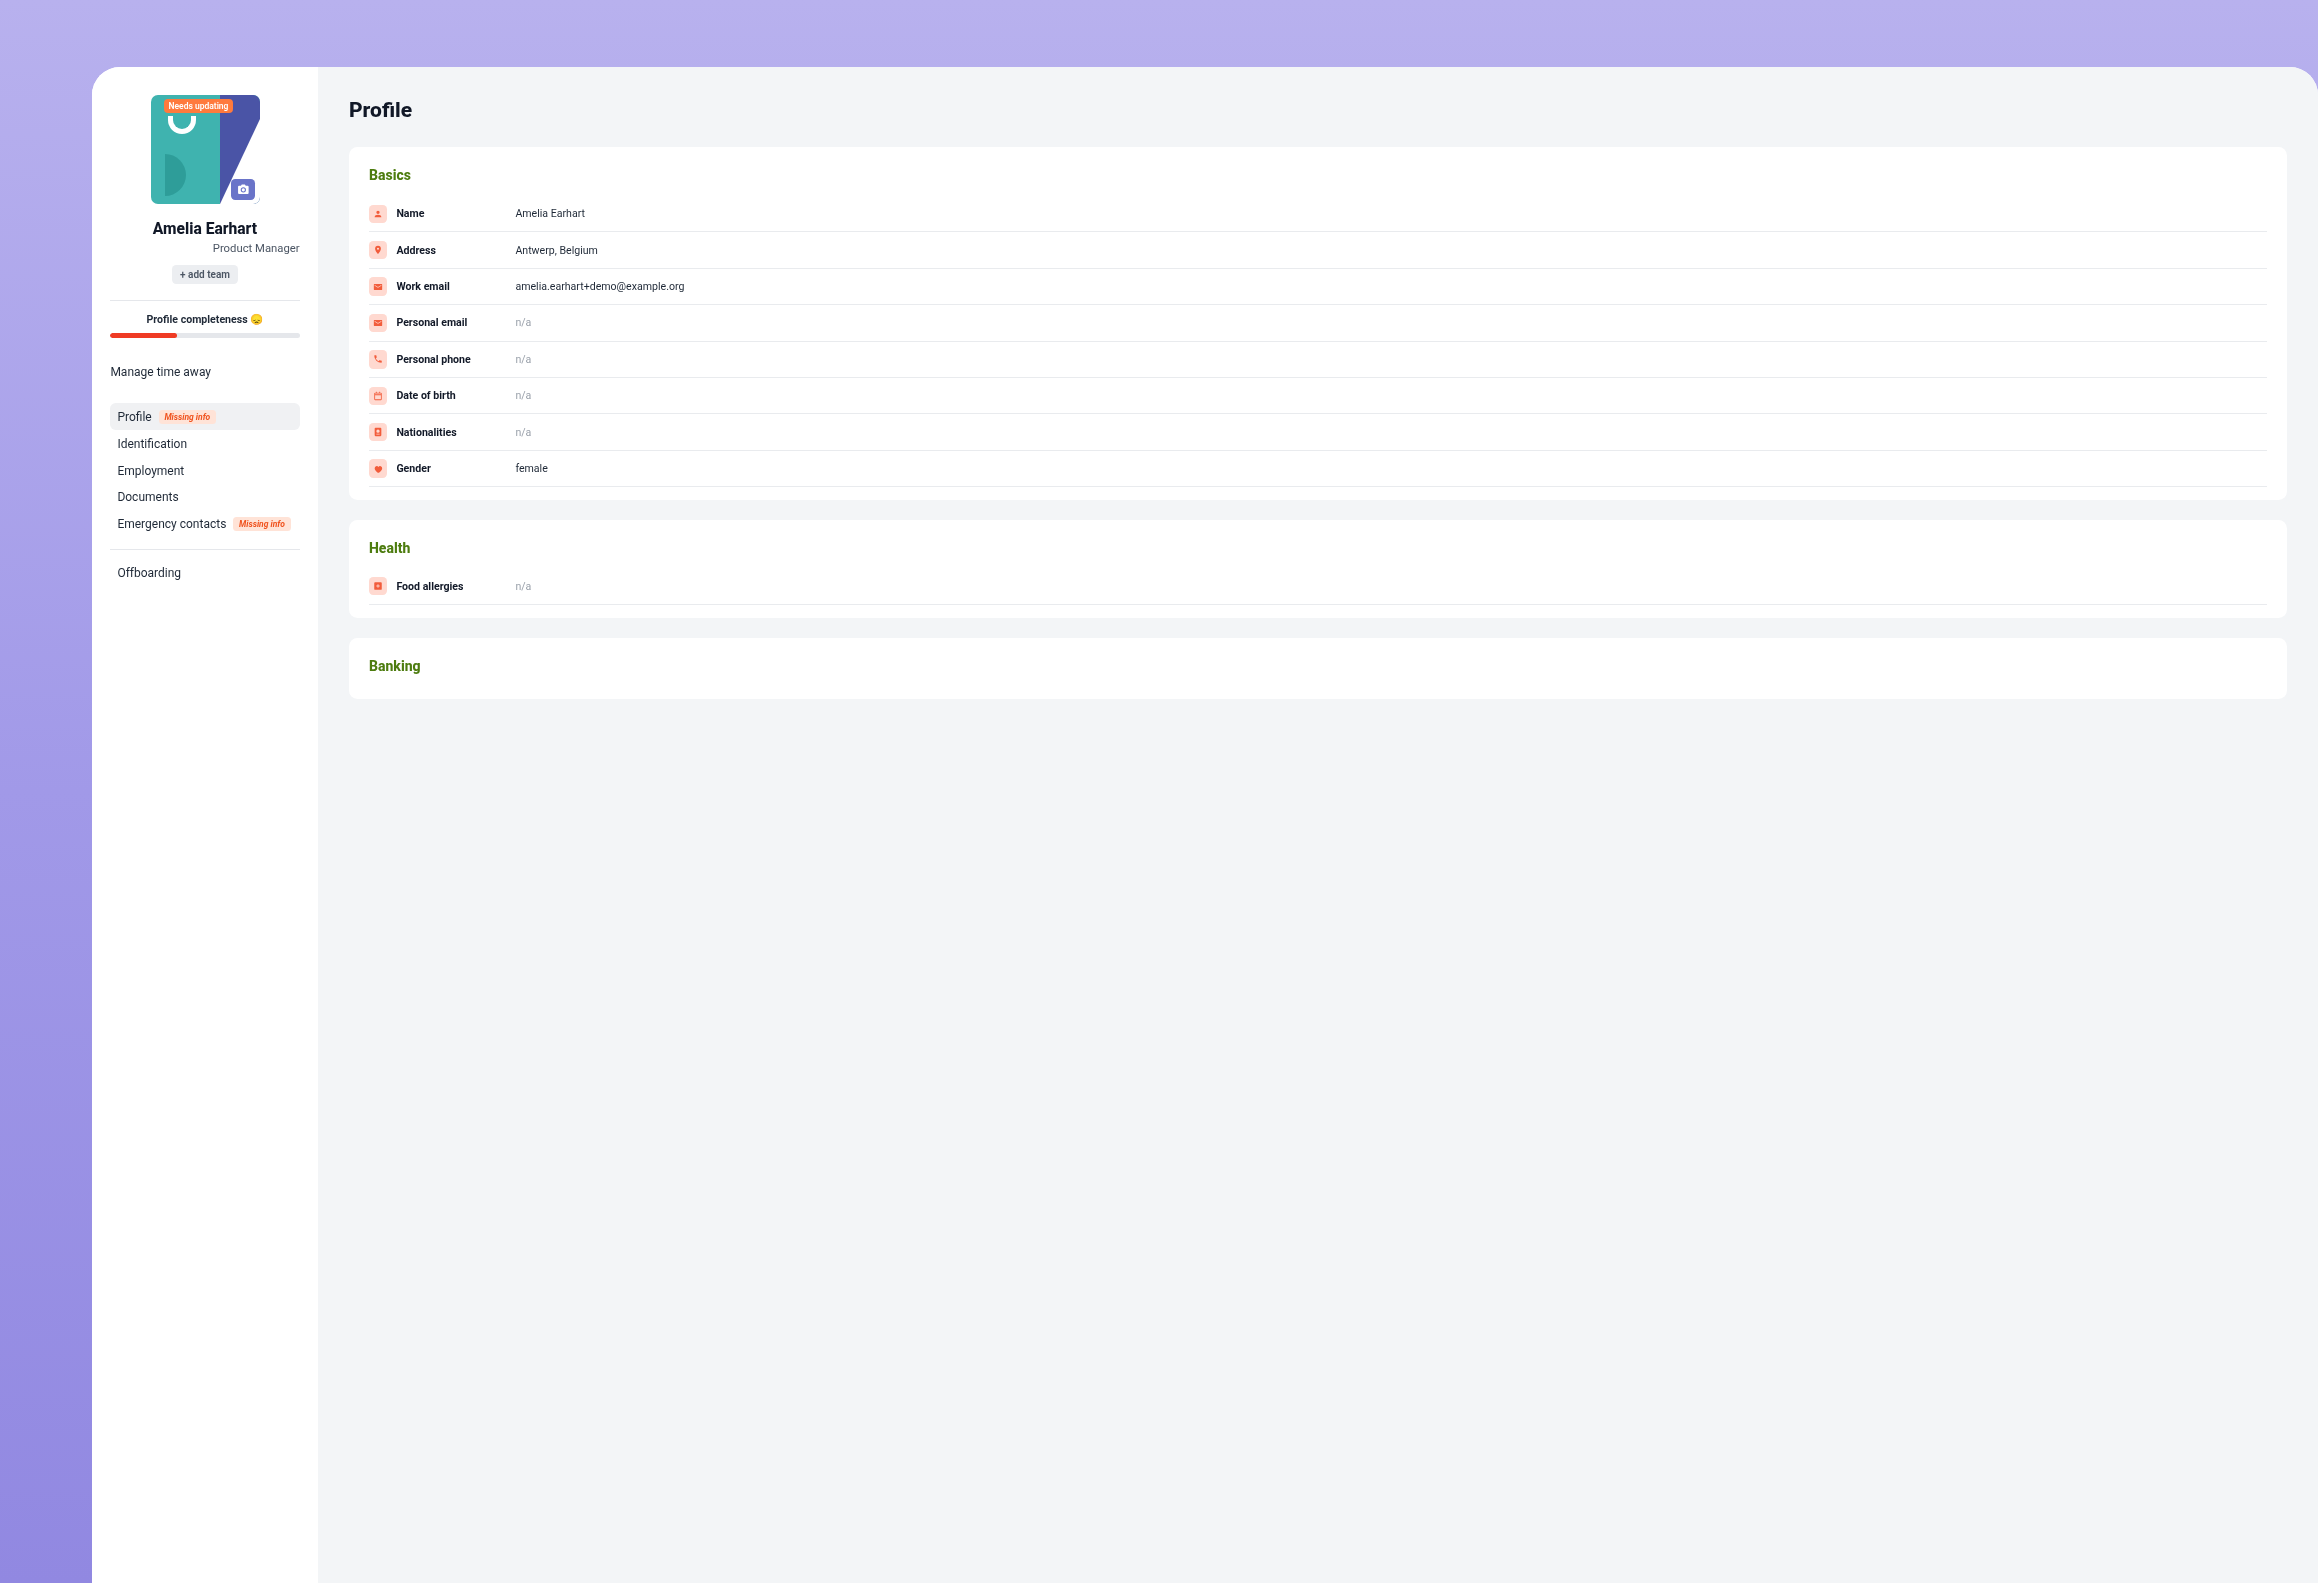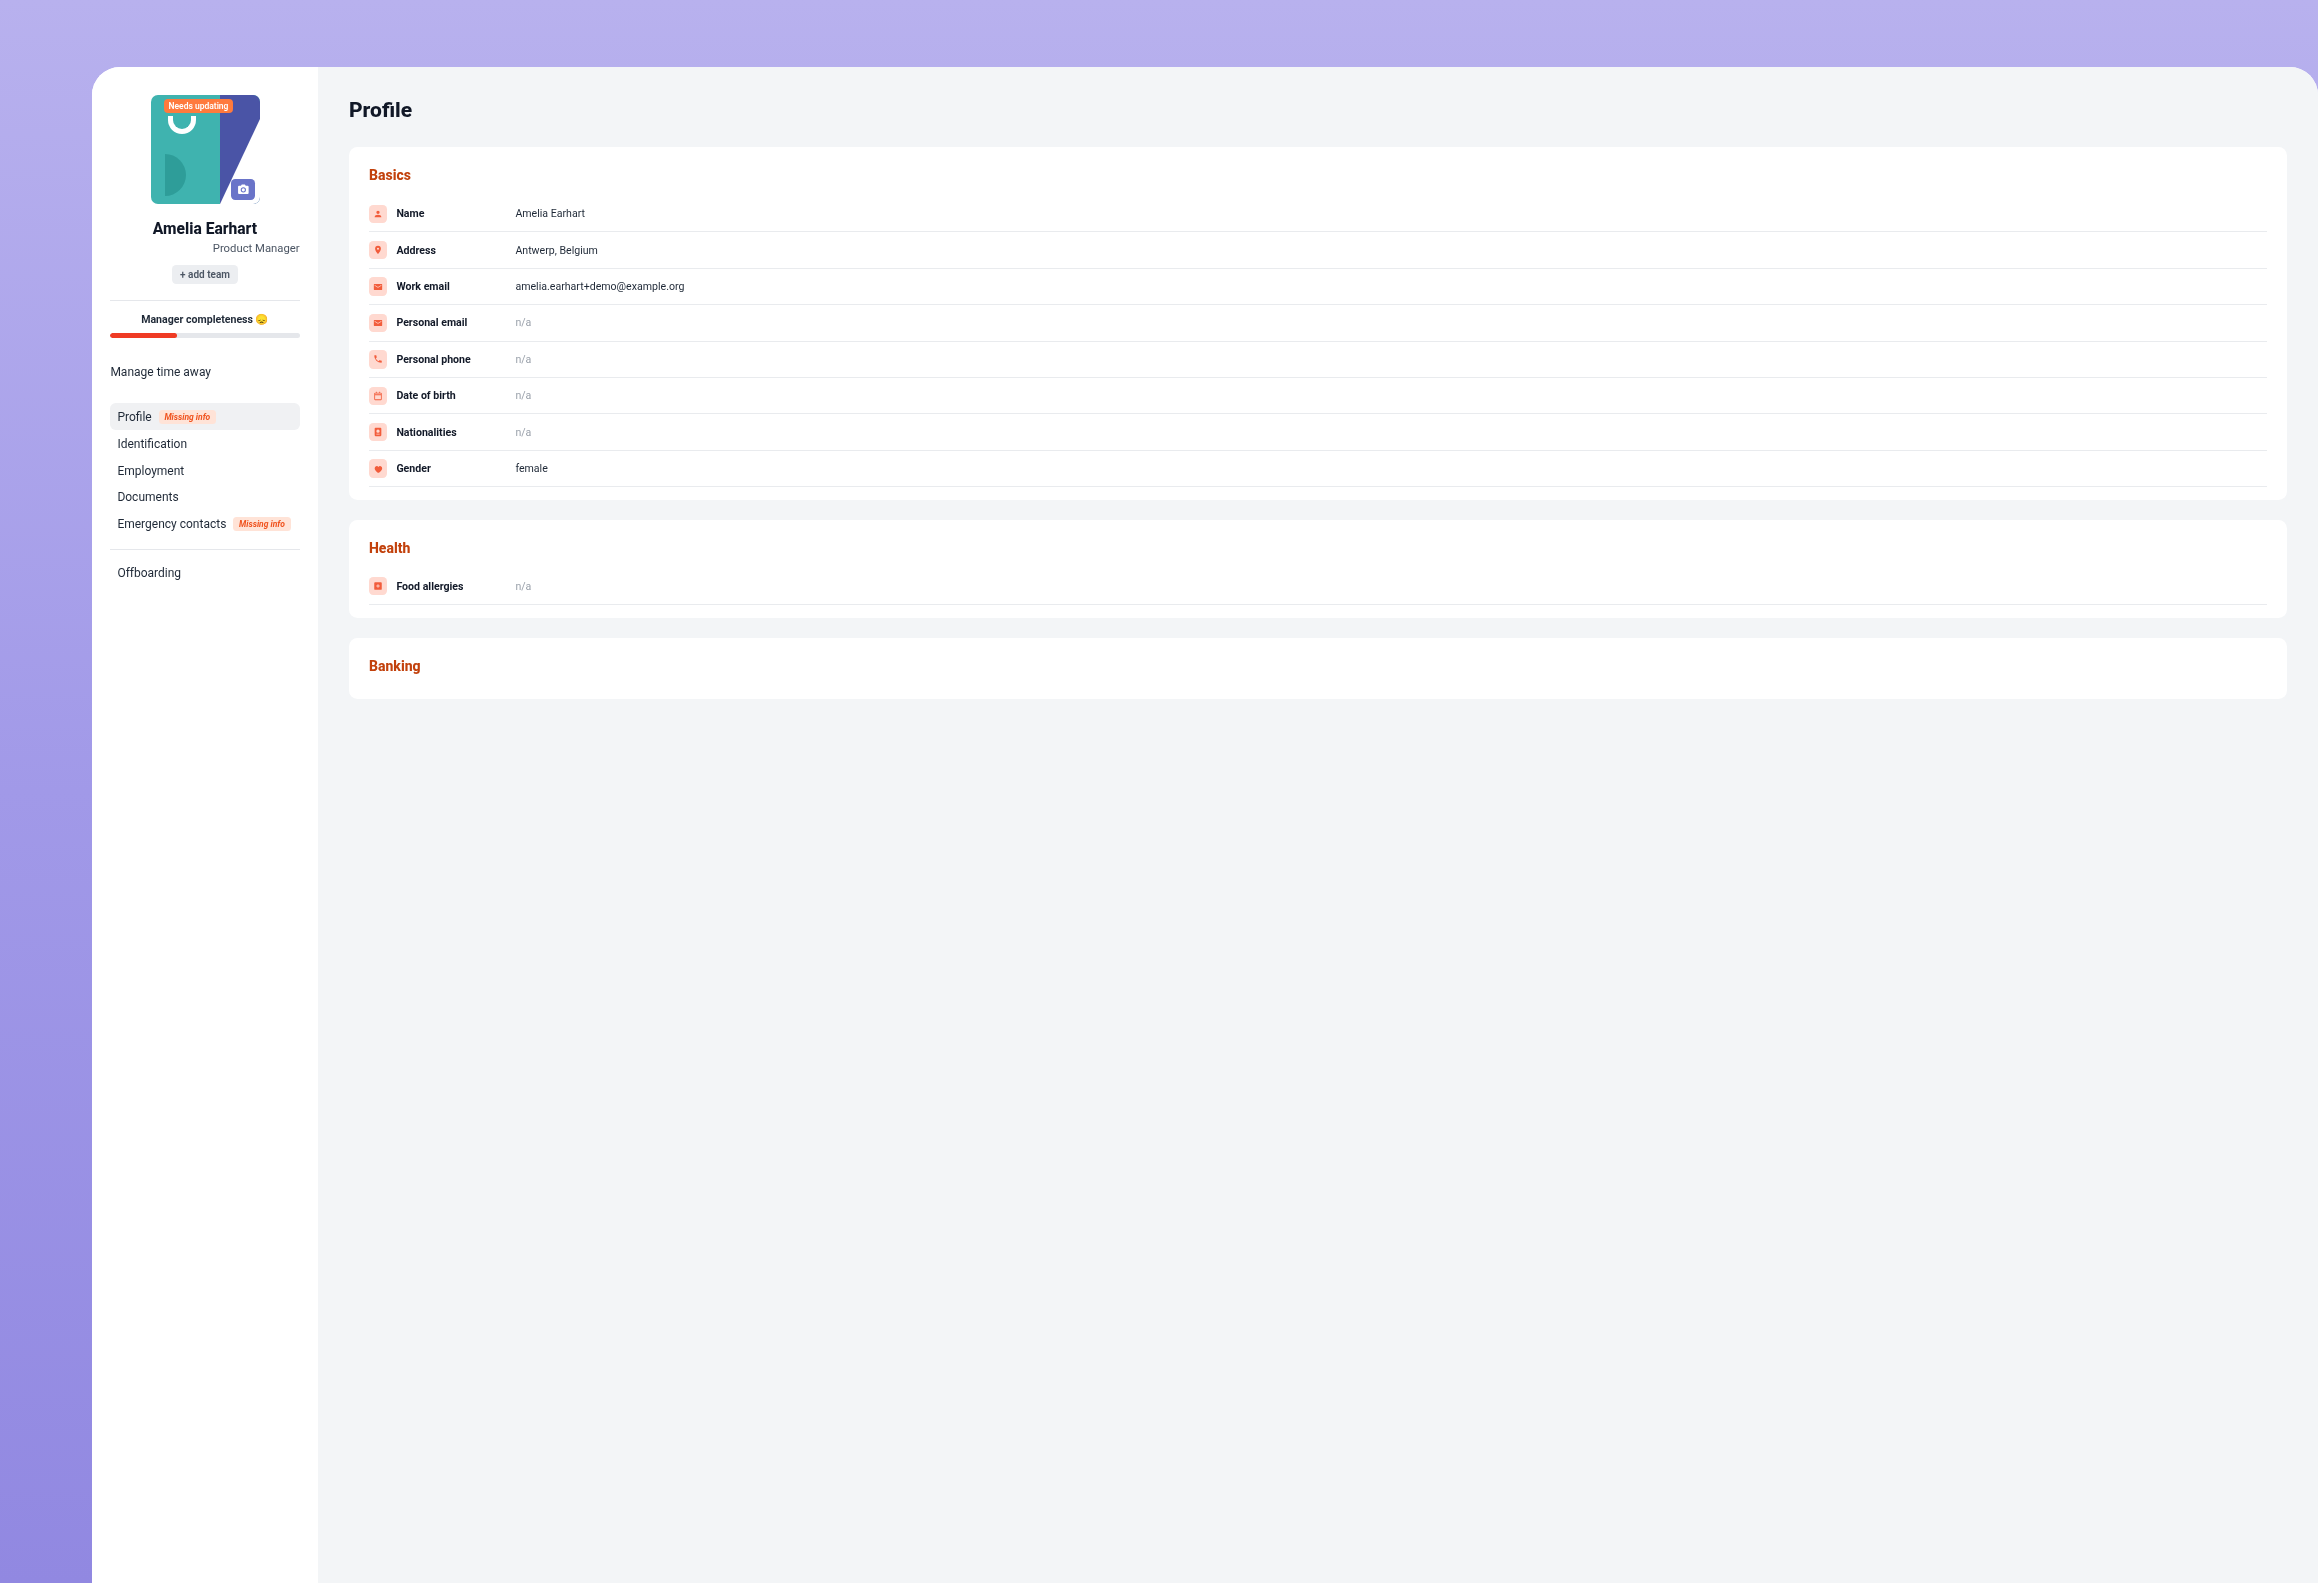--- a/index.html
+++ b/index.html
@@ -192,21 +192,21 @@
   }
   .card {
     background: #ffffff;
     border-radius: 8.5px;
     padding: 20px 20px 12.7px 20px;
     margin-bottom: 20px;
   }
   .card h2 {
     font-size: 14px;
     font-weight: 800;
-    color: #c2410c;
+    color: #4d7c0f;
     margin-bottom: 12.7px;
   }
   .row {
     display: flex;
     align-items: center;
     gap: 9px;
     padding: 8.5px 0;
     border-bottom: 0.7px solid #e9ebee;
   }
   .row .iconbox {
@@ -254,21 +254,21 @@
     </div>
 
     <div class="user-name">Amelia Earhart</div>
     <div class="user-title">Product Manager</div>
     <div class="add-team-wrap">
       <span class="add-team">+ add team</span>
     </div>
 
     <hr class="divider">
 
-    <div class="completeness-label">Manager completeness 😞</div>
+    <div class="completeness-label">Profile completeness 😞</div>
     <div class="progress">
       <div class="fill" style="width:35%"></div>
     </div>
 
     <div class="top-nav">
       <div class="item">Manage time away</div>
     </div>
 
     <nav class="nav">
       <div class="item active">

